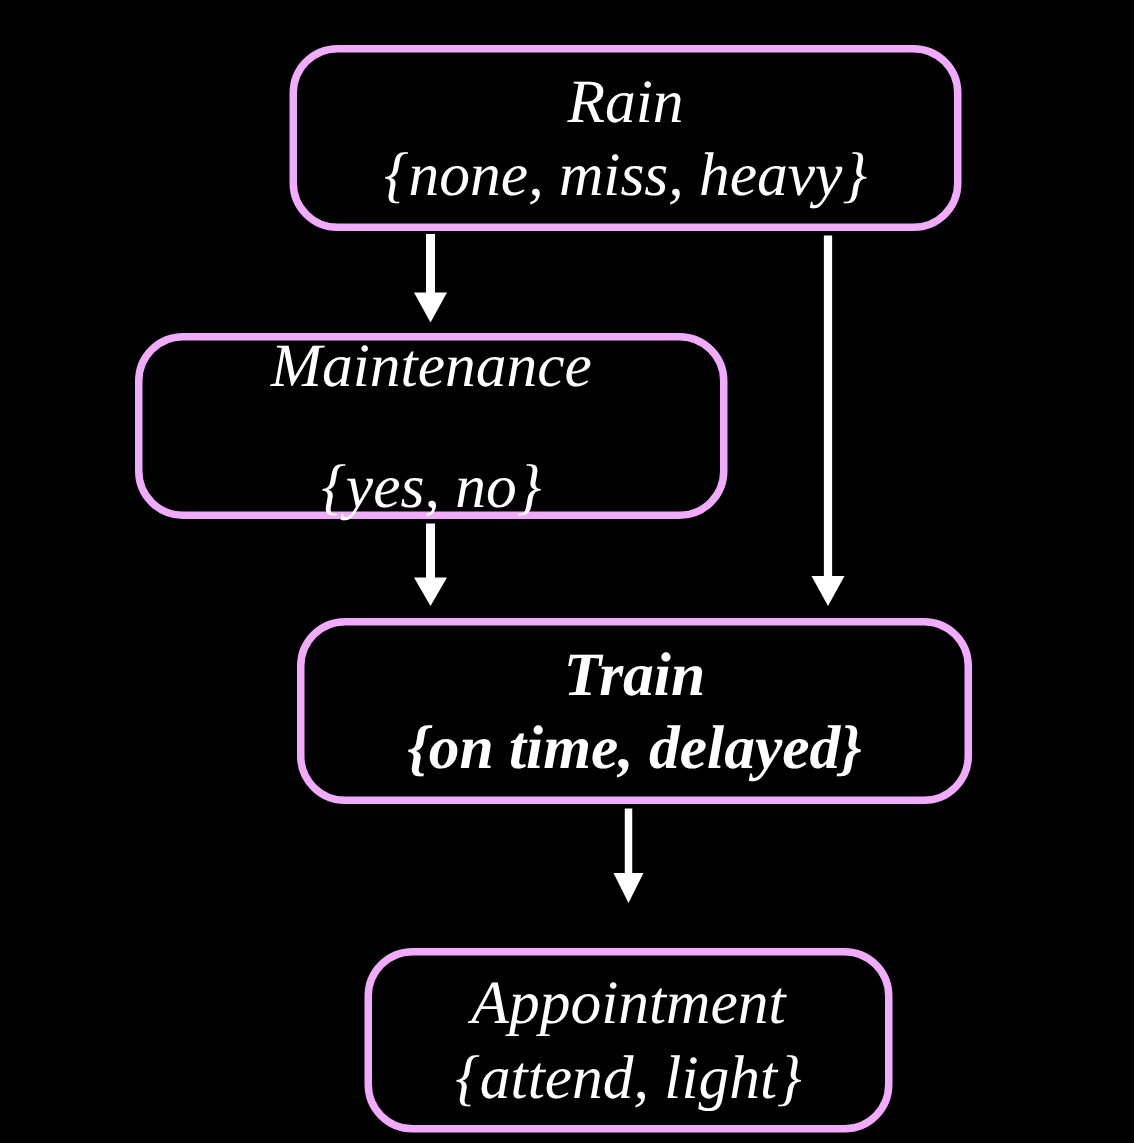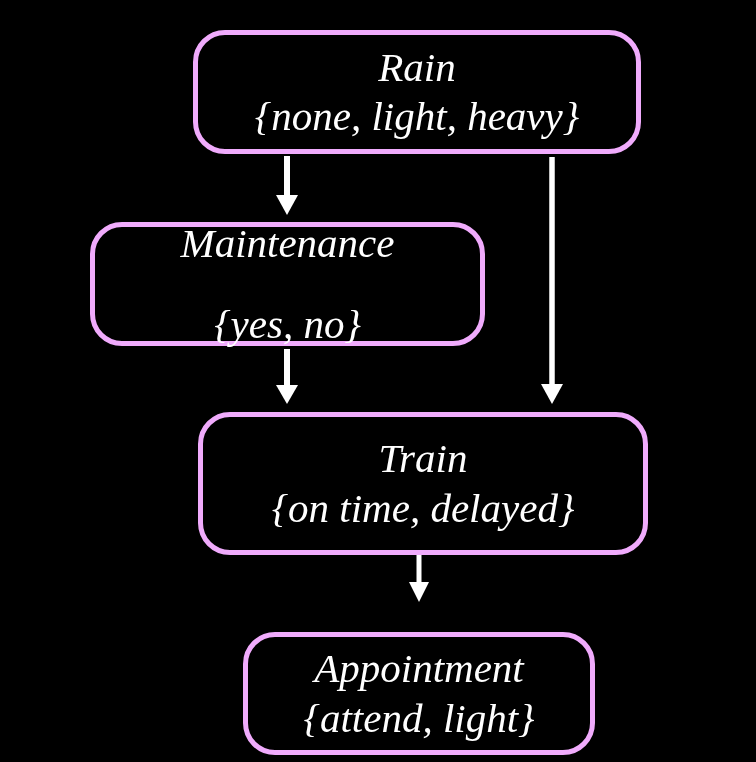--- a/index.html
+++ b/index.html
@@ -37,21 +37,21 @@
     font-style: italic;
     font-size: 41px;
     line-height: 1.2;
   }
   .node .node-label,
   .node .node-domain {
     white-space: nowrap;
   }
   .node-rain        { left: 193px; top: 30px;  width: 448px; height: 124px; }
   .node-maintenance { left: 90px;  top: 222px; width: 395px; height: 124px; gap: 32px; }
-  .node-train       { left: 198px; top: 412px; width: 450px; height: 143px; }
+  .node-train       { left: 198px; top: 412px; width: 450px; height: 124px; font-weight: bold; }
   .node-appointment { left: 243px; top: 604px; width: 352px; height: 123px; margin-top: 28px; }
 </style>
 </head>
 <body>
 
 <div class="canvas">
 
   <svg class="edges-layer" viewBox="0 0 756 762" xmlns="http://www.w3.org/2000/svg">
 
     <g>
@@ -70,21 +70,21 @@
     </g>
 
     <g>
       <line x1="419" y1="539" x2="419" y2="584" stroke="#ffffff" stroke-width="5"></line>
       <polygon points="409,582 429,582 419,602" fill="#ffffff"></polygon>
     </g>
   </svg>
 
   <div class="node node-rain">
     <div class="node-label">Rain</div>
-    <div class="node-domain">{none, light, heavy}</div>
+    <div class="node-domain">{none, miss, heavy}</div>
   </div>
 
   <div class="node node-maintenance">
     <div class="node-label">Maintenance</div>
     <div class="node-domain">{yes, no}</div>
   </div>
 
   <div class="node node-train">
     <div class="node-label">Train</div>
     <div class="node-domain">{on time, delayed}</div>

